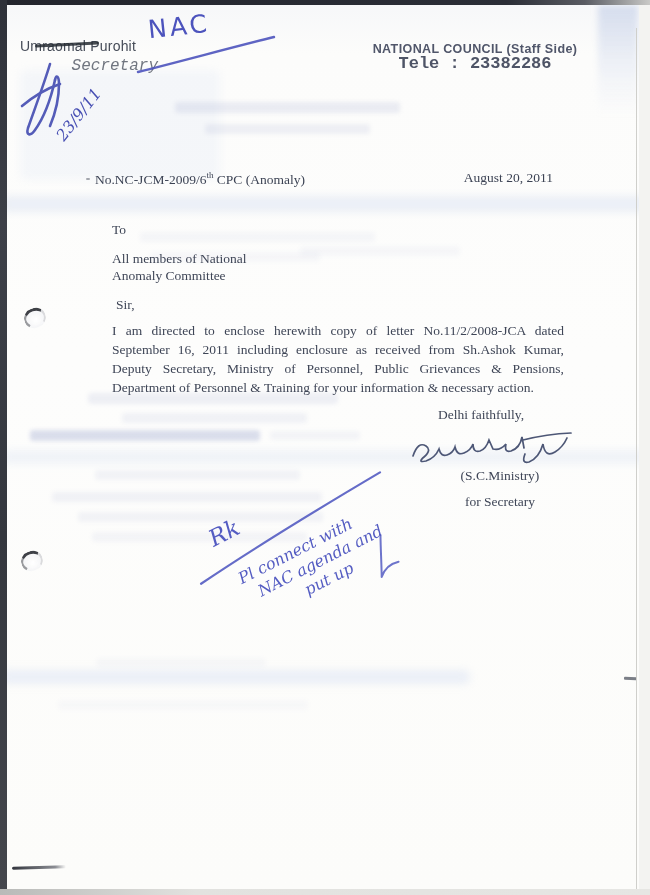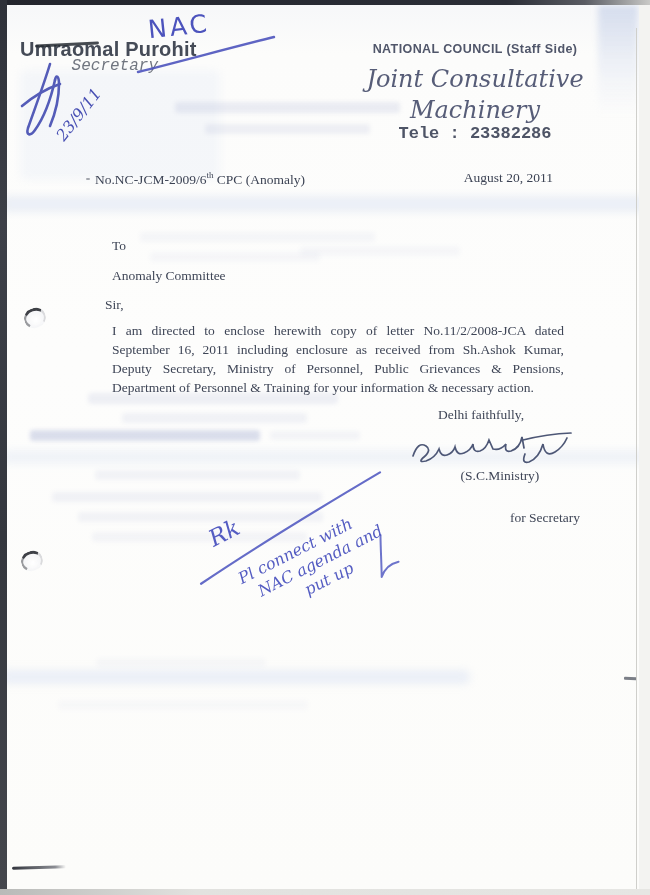--- a/index.html
+++ b/index.html
@@ -13,21 +13,21 @@
   .edge-top{left:0;top:0;width:650px;height:5px;background:linear-gradient(90deg,#23252d 0%,#2b2e37 78%,#5a5c63 90%,#c9c9c7 100%);}
   .edge-left{left:0;top:0;width:7px;height:895px;background:linear-gradient(180deg,#2e3139 0%,#3d4048 25%,#34373e 60%,#45474d 100%);}
   .edge-bottom{left:0;top:889px;width:650px;height:6px;background:linear-gradient(90deg,#b9bab8,#e2e2df 30%,#e6e6e3 100%);}
   .edge-right-line{left:636px;top:28px;width:1px;height:862px;background:#cfcfcb;}
   .edge-right-white{left:639px;top:5px;width:11px;height:890px;background:#f3f3f1;}
   .corner-band{left:598px;top:5px;width:40px;height:110px;background:linear-gradient(180deg,rgba(186,199,228,.55),rgba(210,219,240,.18) 70%,rgba(210,219,240,0));filter:blur(3px);}
   
   .band{filter:blur(4px);border-radius:6px;}
   
   .bleed{background:rgba(132,144,192,.3);filter:blur(2.3px);border-radius:3px;}
-  .sender-name{font-family:"Liberation Sans",sans-serif;font-weight:bold;font-size:20px;color:#454b57;letter-spacing:.2px;}
+  .sender-name{font-family:"Liberation Sans",sans-serif;font-weight:normal;font-size:14px;color:#454b57;letter-spacing:.2px;}
   .sender-title{font-family:Liberation Mono, monospace;font-style:italic;font-size:16px;color:#70757f;}
   .strike{background:#262b33;opacity:.85;border-radius:2px;transform:rotate(-3deg);}
   .ink{color:#4c53bd;}
   .nac-text{font-family:"DejaVu Sans",sans-serif;font-size:25px;letter-spacing:3px;transform:rotate(-6deg);}
   .lh-block{width:300px;text-align:center;}
   .lh-council{font-family:"Liberation Sans",sans-serif;font-weight:bold;font-size:12.5px;color:#50566a;letter-spacing:.4px;}
   .lh-script{font-family:"DejaVu Serif",serif;font-style:italic;font-size:24px;color:#575d78;line-height:31px;}
   .lh-addr{font-family:"Liberation Sans",sans-serif;font-weight:bold;font-size:11.5px;color:#4e5466;line-height:15px;margin-top:7px;}
   .lh-tele{font-family:Liberation Mono, monospace;font-weight:bold;font-size:17px;color:#4e5466;line-height:15px;}
   .body-text{font-size:13.5px;line-height:19px;color:#3e4556;}
@@ -76,45 +76,45 @@
     <g stroke="#474fb3" stroke-width="2.6" fill="none" stroke-linecap="round" opacity=".92">
       <path d="M36 6 C 30 26, 21 50, 14 70 C 12 77, 16 79, 21 72 C 31 58, 37 40, 41 22"></path>
       <path d="M41 22 C 42 16, 45 18, 45 26 C 45 40, 41 56, 36 68"></path>
       <path d="M8 48 C 20 38, 34 30, 46 26"></path>
     </g>
     <text transform="translate(50 84) rotate(-52)" font-family="DejaVu Serif" font-style="italic" font-size="16" fill="#474fb3">23/9/11</text>
   </svg>
 
   <div class="abs lh-block" style="left:325px;top:42px;">
     <div class="lh-council">NATIONAL COUNCIL (Staff Side)</div>
-    <div class="lh-script" style="margin-top:8px;">Joint Consultative Machinery</div>
     <div class="lh-tele">Tele : 23382286</div>
   </div>
 
   <div class="abs ref-row" style="left:95px;top:170px;width:458px;">
     <span><span>No.NC-JCM-2009/6</span><sup>th</sup><span> CPC (Anomaly)</span></span>
     <span>August 20, 2011</span>
   </div>
   <div class="abs" style="left:86px;top:178px;width:4px;height:2px;background:#6b707c;border-radius:2px;opacity:.6;"></div>
 
-  <div class="abs body-text" style="left:112px;top:236px;">To</div>
+  <div class="abs body-text" style="left:112px;top:220px;">To</div>
+  <div class="abs body-text" style="left:112px;top:249px;">All members of National</div>
   <div class="abs body-text" style="left:112px;top:266px;">Anomaly Committee</div>
-  <div class="abs body-text" style="left:105px;top:295px;">Sir,</div>
+  <div class="abs body-text" style="left:116px;top:295px;">Sir,</div>
   <div class="abs body-text" style="left:112px;top:321px;width:452px;text-align:justify;">I am directed to enclose herewith copy of letter No.11/2/2008-JCA dated September 16, 2011 including enclosure as received from Sh.Ashok Kumar, Deputy Secretary, Ministry of Personnel, Public Grievances &amp; Pensions, Department of Personnel &amp; Training for your information &amp; necessary action.</div>
   <div class="abs body-text" style="left:438px;top:405px;">Delhi faithfully,</div>
 
   <svg class="abs" style="left:405px;top:428px;" width="170" height="44" viewBox="0 0 170 44">
     <g stroke="#3b4668" stroke-width="1.7" fill="none" stroke-linecap="round" opacity=".9">
       <path d="M8 28 q5 -15 13 -10 q6 4 -2 11 q-7 6 2 4 q9 -3 13 -12 q2 8 8 6 q6 -2 8 -8 q2 9 9 6 q7 -3 9 -9 q0 9 7 7 q6 -2 9 -11 l4 9 q7 2 13 -5 q-2 9 5 7 q9 -3 11 -14 l2 11"></path>
       <path d="M120 26 q-4 10 4 8 q10 -4 14 -18 q2 14 12 8 q8 -5 12 -14"></path>
       <path d="M118 12 q24 -6 48 -7"></path>
     </g>
   </svg>
   <div class="abs body-text" style="left:420px;top:466px;width:160px;text-align:center;">(S.C.Ministry)</div>
-  <div class="abs body-text" style="left:420px;top:508px;width:160px;text-align:right;">for Secretary</div>
+  <div class="abs body-text" style="left:420px;top:492px;width:160px;text-align:center;">for Secretary</div>
 
   <div class="abs" style="left:218px;top:508px;width:240px;height:140px;">
     <div class="note-inner">
       <div class="abs hand" style="left:26px;top:4px;font-size:23px;">Rk</div>
       <svg class="abs" style="left:-6px;top:30px;" width="220" height="26" viewBox="0 0 220 26">
         <path d="M4 22 C 70 14, 150 8, 214 4" stroke="#545cc2" stroke-width="2.2" fill="none" stroke-linecap="round" opacity=".9"></path>
       </svg>
       <div class="abs hand" style="left:34px;top:56px;font-size:16px;">Pl connect with</div>
       <div class="abs hand" style="left:46px;top:76px;font-size:16px;">NAC agenda and</div>
       <div class="abs hand" style="left:88px;top:96px;font-size:16px;">put up</div>

